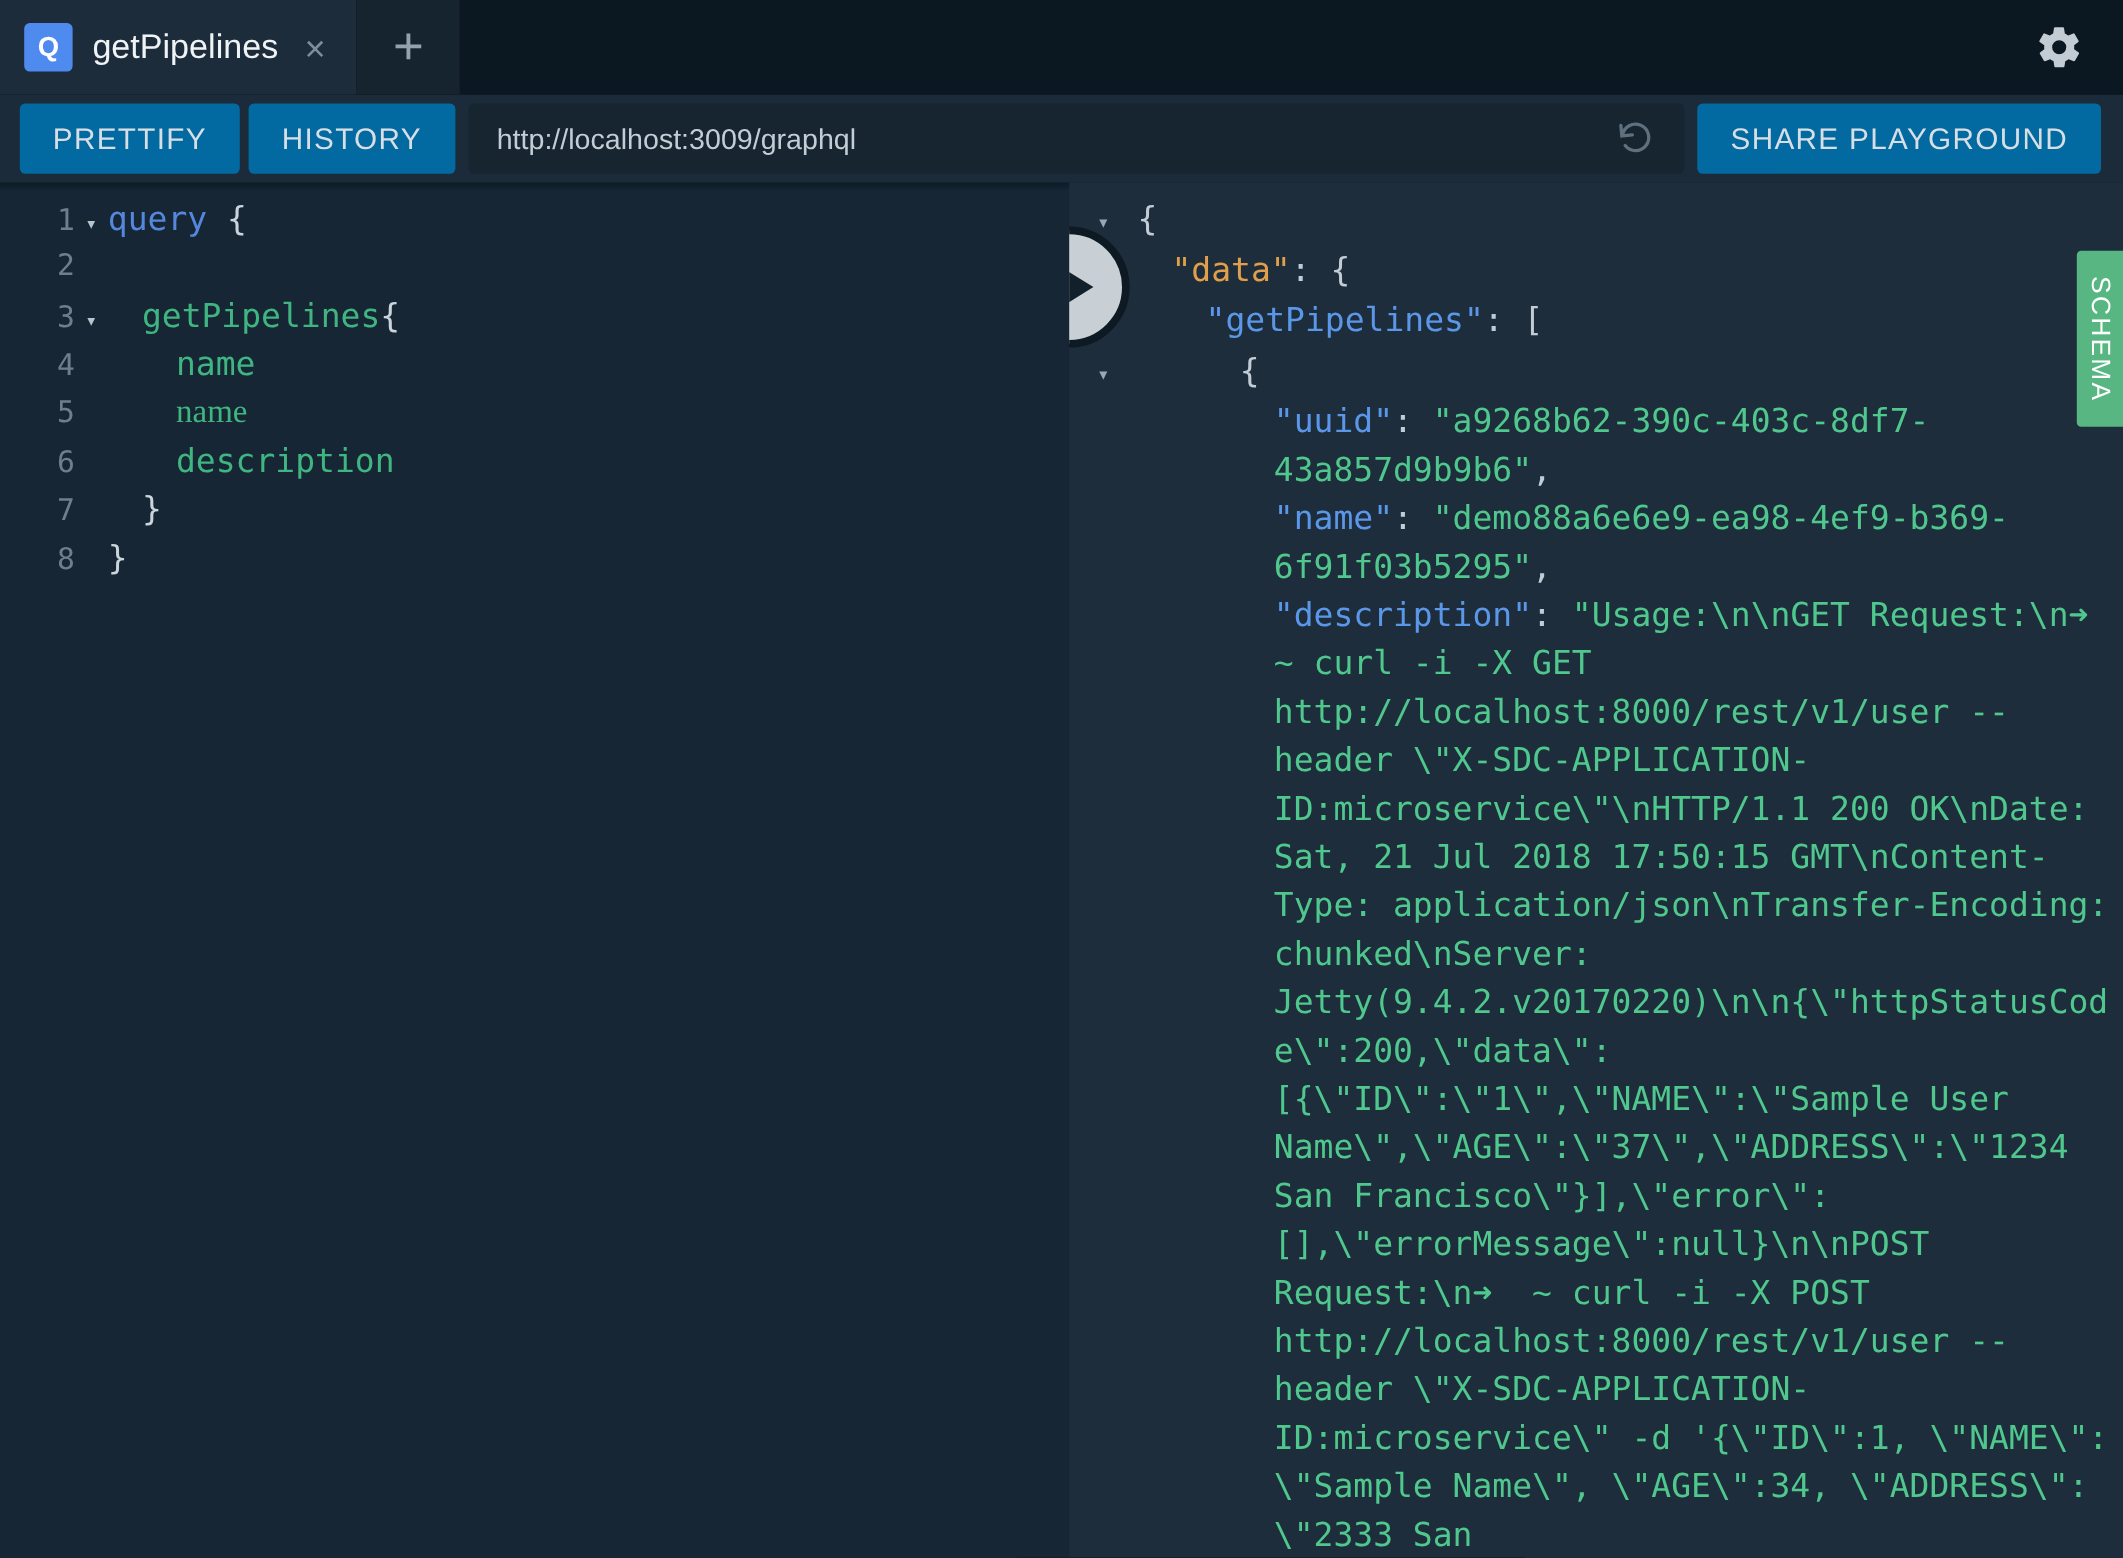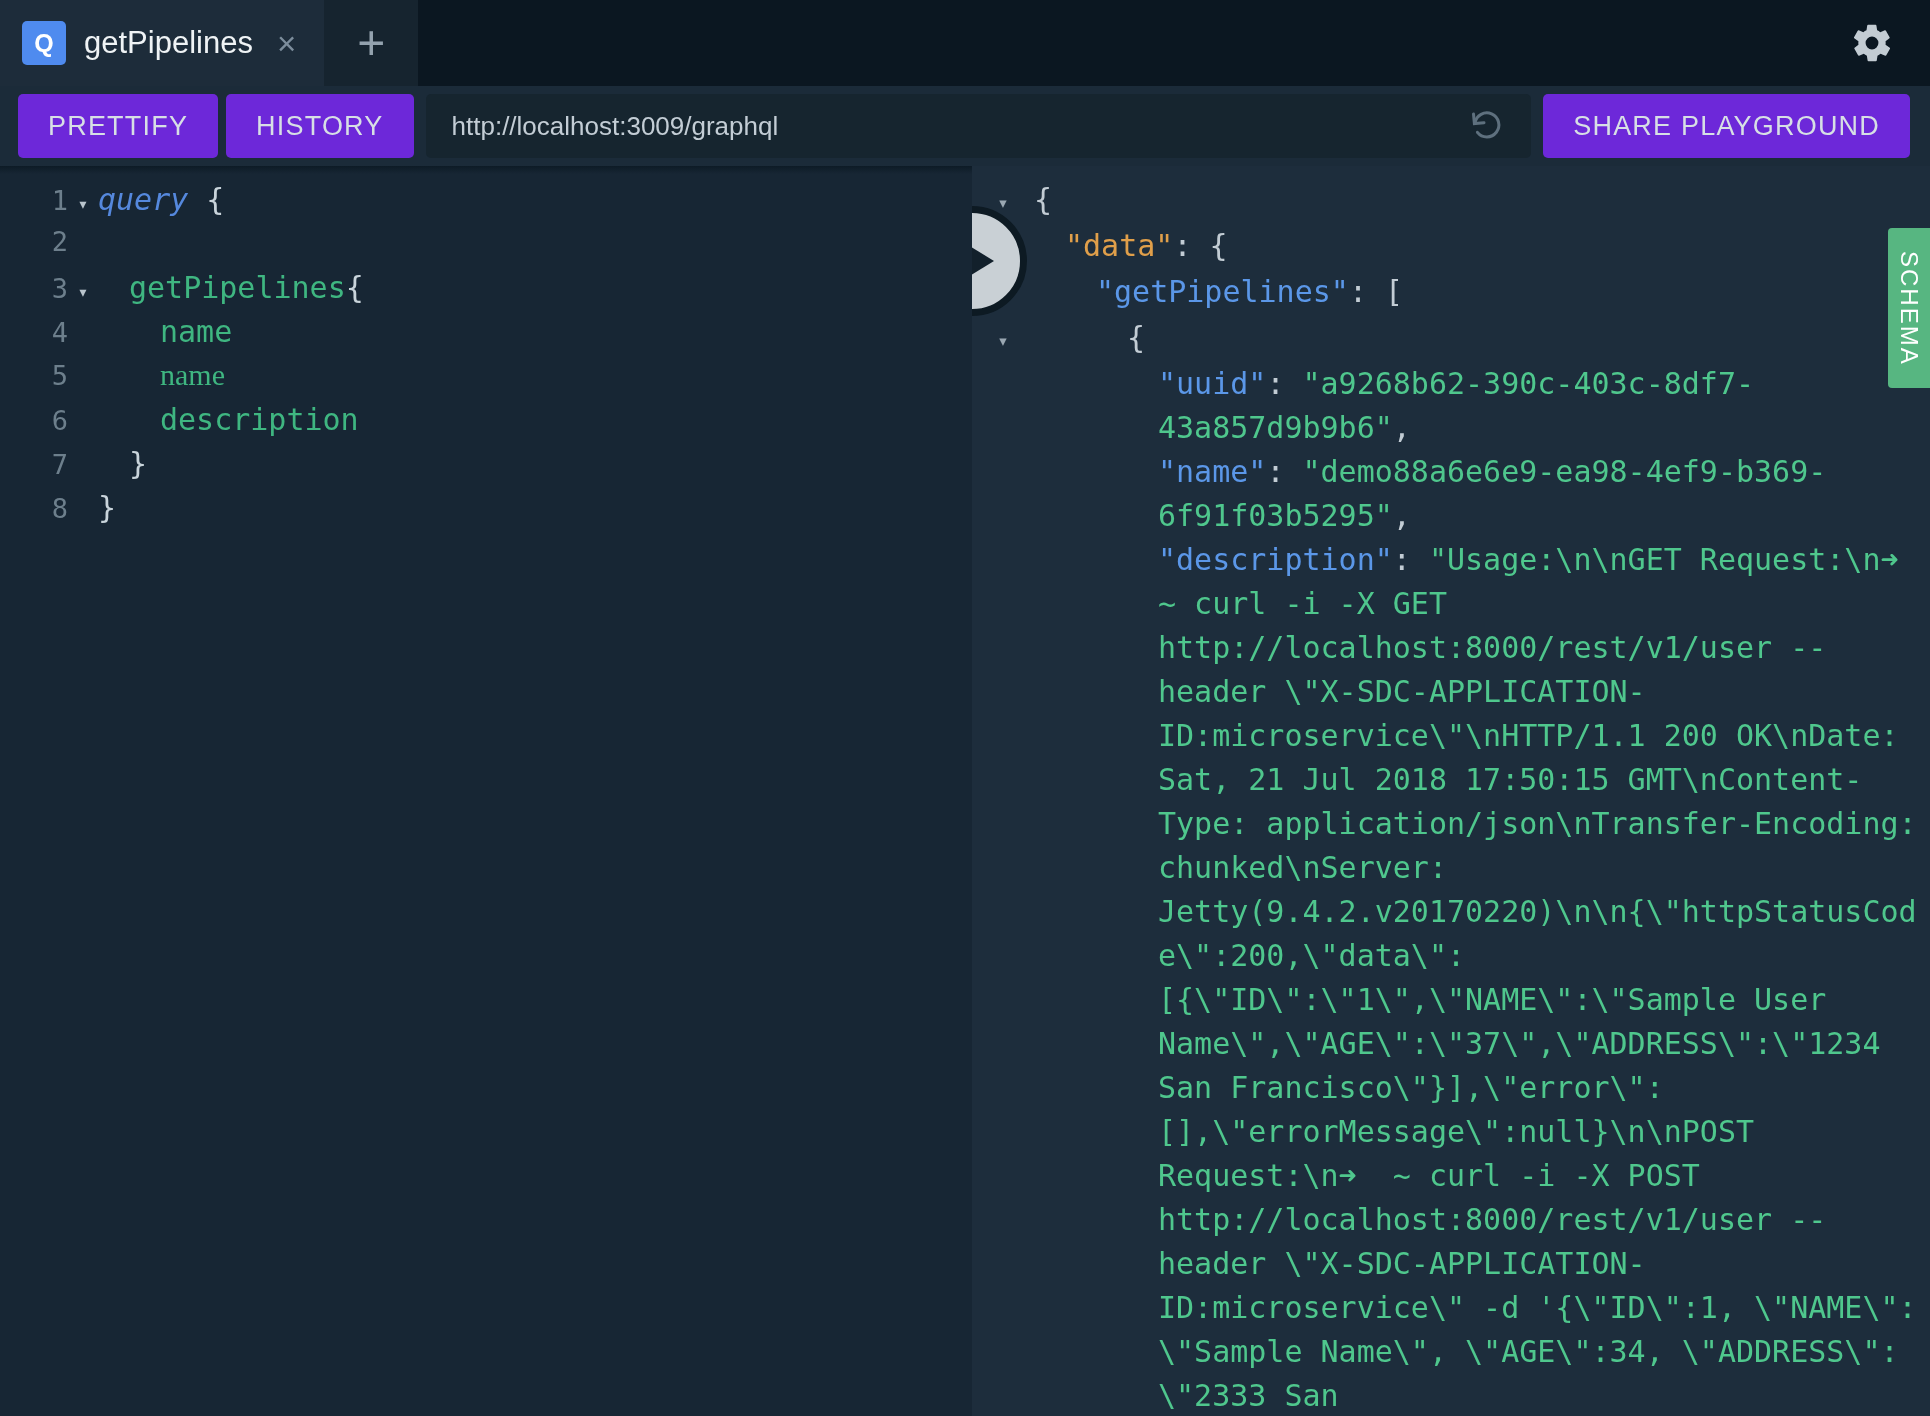--- a/index.html
+++ b/index.html
@@ -67,21 +67,21 @@
 
   
   .toolbar {
     height: 80px;
     background: #1b2b39;
     display: flex;
     align-items: stretch;
     padding: 8px 0 0 0;
   }
   .tb-btn {
-    background: #6d28d9;
+    background: #0369a1;
     color: #d7dfe5;
     font-size: 27px;
     letter-spacing: 1.2px;
     display: flex; align-items: center; justify-content: center;
     border-radius: 5px;
     margin: 0 4px;
     padding: 0 30px;
     height: 64px;
     white-space: nowrap;
   }
@@ -137,21 +137,21 @@
     font-size: 27px;
     flex: none;
   }
   .fold {
     width: 30px; flex: none;
     color: #b9c4cc;
     font-size: 18px;
     text-align: center;
   }
   .code-txt { white-space: pre; }
-  .kw-query { color: #5588dd; font-style: italic; }
+  .kw-query { color: #5588dd; }
   .kw-field { color: #3fb681; }
   .punct { color: #c9d4db; }
 
   
   .response {
     flex: 1;
     background: #1d2d3c;
     position: relative;
     overflow: hidden;
     padding-top: 12px;

